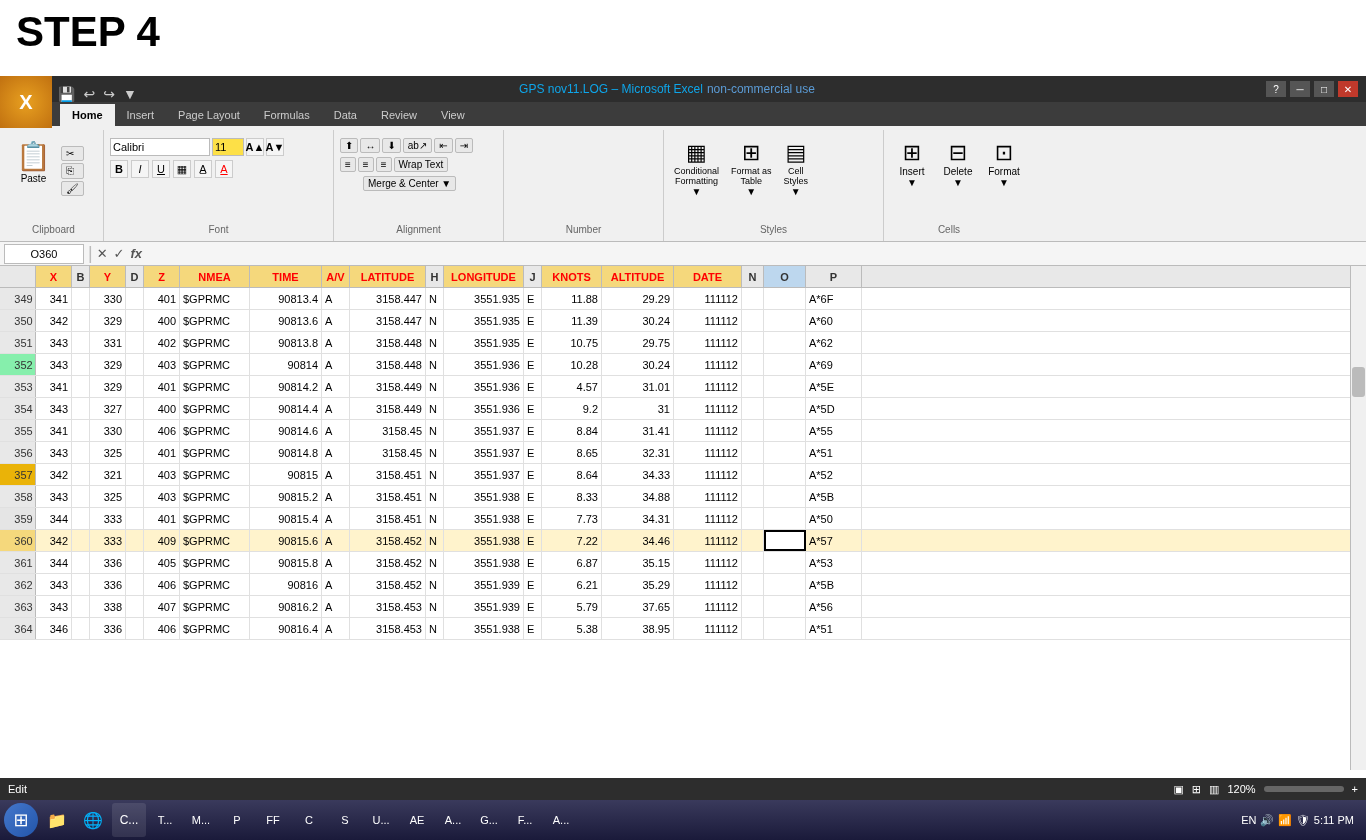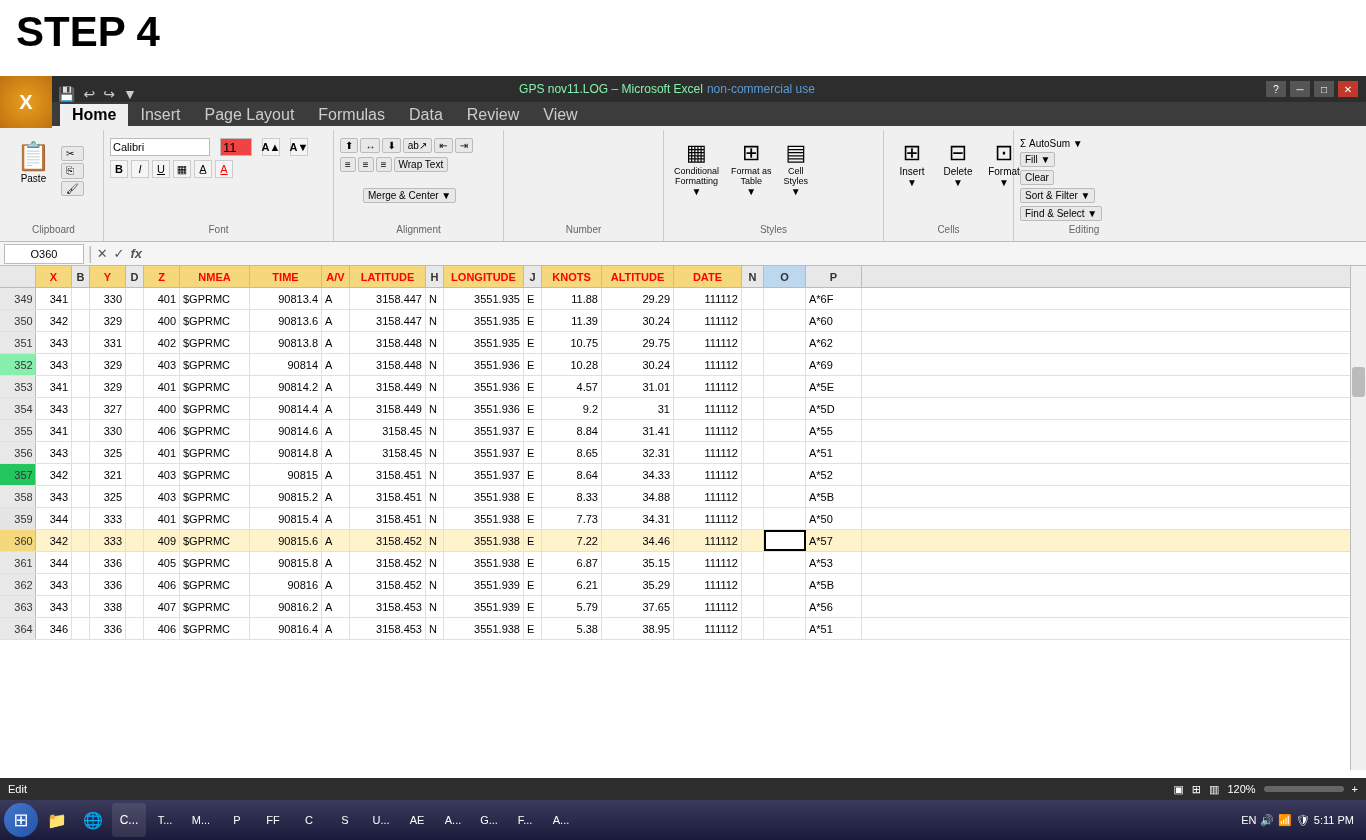--- a/index.html
+++ b/index.html
@@ -23,39 +23,39 @@
       height: 26px;
       background: #2d2d2d;
       display: flex;
       align-items: center;
       justify-content: space-between;
       padding: 0 8px;
       color: #fff;
       font-size: 12px;
     }
     .title-bar-center { display: flex; gap: 4px; }
-    .title-bar-center span { color: #86efac; }
+    .title-bar-center span { color: #0ea5e9; }
     .title-bar-center .blue { color: #5b9bd5; }
     .title-bar-buttons { display: flex; gap: 4px; }
     .title-bar-btn { width: 20px; height: 16px; background: #555; border: none; color: #fff; font-size: 10px; cursor: pointer; display: flex; align-items: center; justify-content: center; }
     .title-bar-btn.close { background: #c0392b; }
 
     
     .ribbon-tabs {
       position: absolute;
       top: 102px; left: 0; right: 0;
       height: 24px;
       background: #3c3c3c;
       display: flex;
       align-items: flex-end;
       padding-left: 60px;
     }
     .ribbon-tab {
       padding: 1px 12px;
-      font-size: 16px;
+      font-size: 11px;
       color: #ccc;
       cursor: pointer;
       height: 22px;
       display: flex;
       align-items: center;
     }
     .ribbon-tab.active {
       background: #f0f0f0;
       color: #000;
       font-weight: 600;
@@ -318,38 +318,38 @@
     .font-section { width: 230px; }
     .align-section { width: 170px; }
     .number-section { width: 160px; }
     .styles-section { width: 220px; }
     .cells-section { width: 130px; }
     .editing-section { width: 140px; }
 
     .ribbon-font-row {
       display: flex;
       align-items: center;
-      gap: 10px;
+      gap: 2px;
       width: 100%;
     }
     .font-name-box {
       width: 100px;
       height: 18px;
       border: 1px solid #bbb;
       font-size: 11px;
       padding: 0 2px;
       background: #fff;
     }
     .font-size-box {
       width: 32px;
       height: 18px;
       border: 1px solid #bbb;
-      font-size: 13px;
+      font-size: 11px;
       padding: 0 2px;
-      background: #ef4444;
+      background: #fde047;
     }
     .fs-btn {
       width: 18px;
       height: 18px;
       border: 1px solid #ccc;
       background: #f5f5f5;
       font-size: 11px;
       cursor: pointer;
       display: flex;
       align-items: center;
@@ -485,21 +485,21 @@
         <div class="rb-small">ab↗</div>
         <div class="rb-small">⇤</div>
         <div class="rb-small">⇥</div>
       </div>
       <div class="ribbon-row" style="margin-top:2px; gap:2px;">
         <div class="rb-small">≡</div>
         <div class="rb-small">≡</div>
         <div class="rb-small">≡</div>
         <div class="rb-small">Wrap Text</div>
       </div>
-      <div class="ribbon-row" style="margin-top:14px;padding-left:23px;">
+      <div class="ribbon-row" style="margin-top:2px;padding-left:23px;">
         <div class="rb-small">Merge &amp; Center ▼</div>
       </div>
     </div>
     <div class="ribbon-group-label">Alignment</div>
   </div>
 
   <div class="ribbon-group number-section">
     <div class="ribbon-group-label">Number</div>
   </div>
 
@@ -538,40 +538,20 @@
       </div>
       <div class="big-btn">
         <div style="font-size:22px;">⊡</div>
         <span>Format</span>
         <span>▼</span>
       </div>
     </div>
     <div class="ribbon-group-label">Cells</div>
   </div>
 
-  <div class="ribbon-group editing-section">
-    <div class="ribbon-group-content" style="margin-top:4px; gap:3px;">
-      <div class="ribbon-row" style="gap:4px;">
-        <div style="font-size:10px; cursor:pointer;">Σ AutoSum ▼</div>
-      </div>
-      <div class="ribbon-row">
-        <div class="rb-small">Fill ▼</div>
-      </div>
-      <div class="ribbon-row">
-        <div class="rb-small">Clear</div>
-      </div>
-      <div class="ribbon-row" style="gap:2px;">
-        <div class="rb-small">Sort &amp; Filter ▼</div>
-      </div>
-      <div class="ribbon-row">
-        <div class="rb-small">Find &amp; Select ▼</div>
-      </div>
-    </div>
-    <div class="ribbon-group-label">Editing</div>
-  </div>
 </div>
 
 <div class="formula-bar">
   <input class="name-box" value="O360" style="">
   <span class="formula-divider">|</span>
   <div class="formula-icons">
     <span>✕</span>
     <span>✓</span>
     <span style="font-weight:bold; font-style:italic;">fx</span>
   </div>
@@ -787,21 +767,21 @@
       <div class="data-cell cw-lon num">3551.937</div>
       <div class="data-cell cw-j">E</div>
       <div class="data-cell cw-knots num">8.65</div>
       <div class="data-cell cw-alt num">32.31</div>
       <div class="data-cell cw-date num">111112</div>
       <div class="data-cell cw-n"></div>
       <div class="data-cell cw-o" style="background:; "></div>
       <div class="data-cell cw-p">A*51</div>
     </div>
       <div class="data-row">
-      <div class="row-num-cell cw-rn" style="background:#22c55e">357</div>
+      <div class="row-num-cell cw-rn" style="background:#eab308">357</div>
       <div class="data-cell cw-a num">342</div>
       <div class="data-cell cw-b"></div>
       <div class="data-cell cw-c num">321</div>
       <div class="data-cell cw-d"></div>
       <div class="data-cell cw-e num">403</div>
       <div class="data-cell cw-nmea">$GPRMC</div>
       <div class="data-cell cw-time num">90815</div>
       <div class="data-cell cw-av">A</div>
       <div class="data-cell cw-lat num">3158.451</div>
       <div class="data-cell cw-h">N</div>

